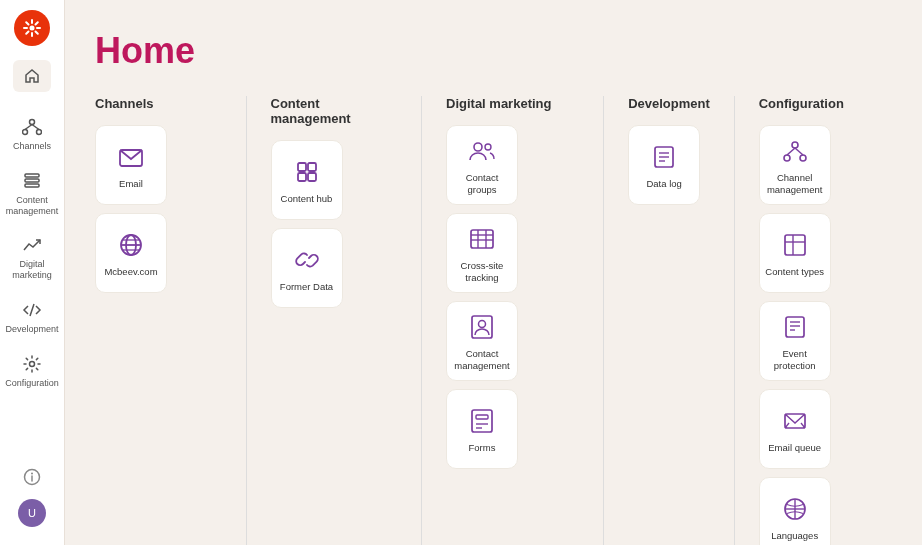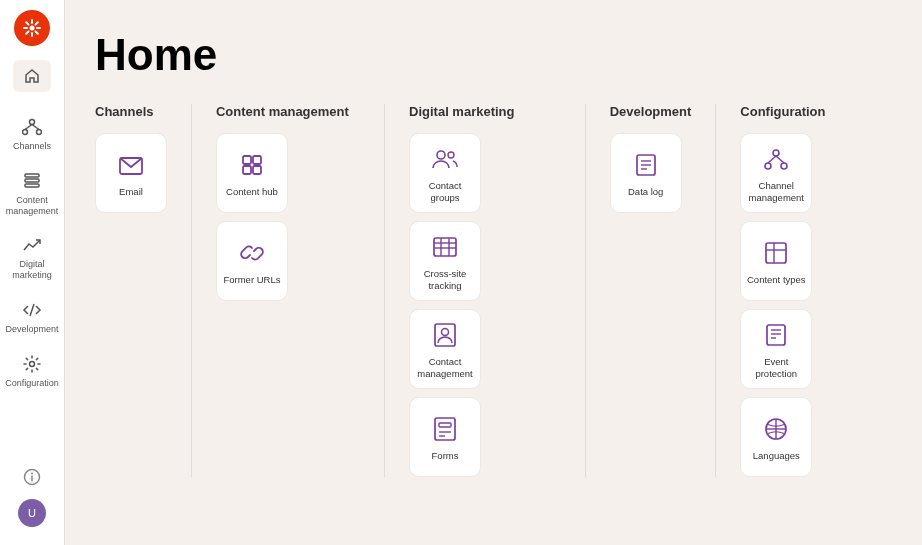--- a/index.html
+++ b/index.html
@@ -103,23 +103,23 @@
       cursor: pointer;
     }
 
     
     .main {
       flex: 1;
       overflow-y: auto;
       padding: 30px 30px 20px 30px;
     }
     .page-title {
-      font-size: 44px;
+      font-size: 36px;
       font-weight: 700;
-      color: #000000;
+      color: #be185d;
       margin-bottom: 24px;
     }
 
     
     .sections-row {
       display: flex;
       gap: 20px;
       align-items: flex-start;
     }
     .section {
@@ -281,20 +281,32 @@
         <div class="card">
           <div class="card-icon">
             <svg width="28" height="28" viewBox="0 0 28 28" fill="none">
               <rect x="3" y="7" width="22" height="16" rx="2" stroke="#7b3fa0" stroke-width="1.8"></rect>
               <polyline points="3,7 14,16 25,7" stroke="#7b3fa0" stroke-width="1.8" fill="none"></polyline>
             </svg>
           </div>
           <span class="card-label">Email</span>
         </div>
 
+        <div class="card">
+          <div class="card-icon">
+            <svg width="28" height="28" viewBox="0 0 28 28" fill="none">
+              <circle cx="14" cy="14" r="10" stroke="#7b3fa0" stroke-width="1.8"></circle>
+              <ellipse cx="14" cy="14" rx="5" ry="10" stroke="#7b3fa0" stroke-width="1.8"></ellipse>
+              <line x1="4" y1="14" x2="24" y2="14" stroke="#7b3fa0" stroke-width="1.8"></line>
+              <line x1="6" y1="9" x2="22" y2="9" stroke="#7b3fa0" stroke-width="1.3"></line>
+              <line x1="6" y1="19" x2="22" y2="19" stroke="#7b3fa0" stroke-width="1.3"></line>
+            </svg>
+          </div>
+          <span class="card-label">Mcbeev.com</span>
+        </div>
 
       </div>
     </div>
 
     <div class="section-divider"></div>
 
     <div class="section">
       <div class="section-title">Content management</div>
       <div class="cards-grid">
 
@@ -310,21 +322,21 @@
           <span class="card-label">Content hub</span>
         </div>
 
         <div class="card">
           <div class="card-icon">
             <svg width="28" height="28" viewBox="0 0 28 28" fill="none">
               <path d="M12 16l-2 2a4 4 0 0 1-5.66-5.66l4-4A4 4 0 0 1 14 9" stroke="#7b3fa0" stroke-width="1.8" stroke-linecap="round"></path>
               <path d="M16 12l2-2a4 4 0 0 1 5.66 5.66l-4 4A4 4 0 0 1 14 19" stroke="#7b3fa0" stroke-width="1.8" stroke-linecap="round"></path>
             </svg>
           </div>
-          <span class="card-label">Former URLs</span>
+          <span class="card-label">Former Data</span>
         </div>
 
 
       </div>
     </div>
 
     <div class="section-divider"></div>
 
     <div class="section">
       <div class="section-title">Digital marketing</div>
@@ -440,20 +452,31 @@
             <svg width="28" height="28" viewBox="0 0 28 28" fill="none">
               <rect x="5" y="4" width="18" height="20" rx="2" stroke="#7b3fa0" stroke-width="1.7"></rect>
               <line x1="9" y1="9" x2="19" y2="9" stroke="#7b3fa0" stroke-width="1.4"></line>
               <line x1="9" y1="13" x2="19" y2="13" stroke="#7b3fa0" stroke-width="1.4"></line>
               <line x1="9" y1="17" x2="14" y2="17" stroke="#7b3fa0" stroke-width="1.4"></line>
             </svg>
           </div>
           <span class="card-label">Event protection</span>
         </div>
 
+        <div class="card">
+          <div class="card-icon">
+            <svg width="28" height="28" viewBox="0 0 28 28" fill="none">
+              <rect x="4" y="7" width="20" height="14" rx="2" stroke="#7b3fa0" stroke-width="1.7"></rect>
+              <polyline points="4,7 14,16 24,7" stroke="#7b3fa0" stroke-width="1.5" fill="none"></polyline>
+              <line x1="4" y1="21" x2="8" y2="16" stroke="#7b3fa0" stroke-width="1.3"></line>
+              <line x1="24" y1="21" x2="20" y2="16" stroke="#7b3fa0" stroke-width="1.3"></line>
+            </svg>
+          </div>
+          <span class="card-label">Email queue</span>
+        </div>
 
         <div class="card">
           <div class="card-icon">
             <svg width="28" height="28" viewBox="0 0 28 28" fill="none">
               <circle cx="14" cy="14" r="10" stroke="#7b3fa0" stroke-width="1.7"></circle>
               <line x1="14" y1="4" x2="14" y2="24" stroke="#7b3fa0" stroke-width="1.4"></line>
               <line x1="4" y1="14" x2="24" y2="14" stroke="#7b3fa0" stroke-width="1.4"></line>
               <path d="M6 9.5 Q14 13 22 9.5" stroke="#7b3fa0" stroke-width="1.2" fill="none"></path>
               <path d="M6 18.5 Q14 15 22 18.5" stroke="#7b3fa0" stroke-width="1.2" fill="none"></path>
             </svg>

